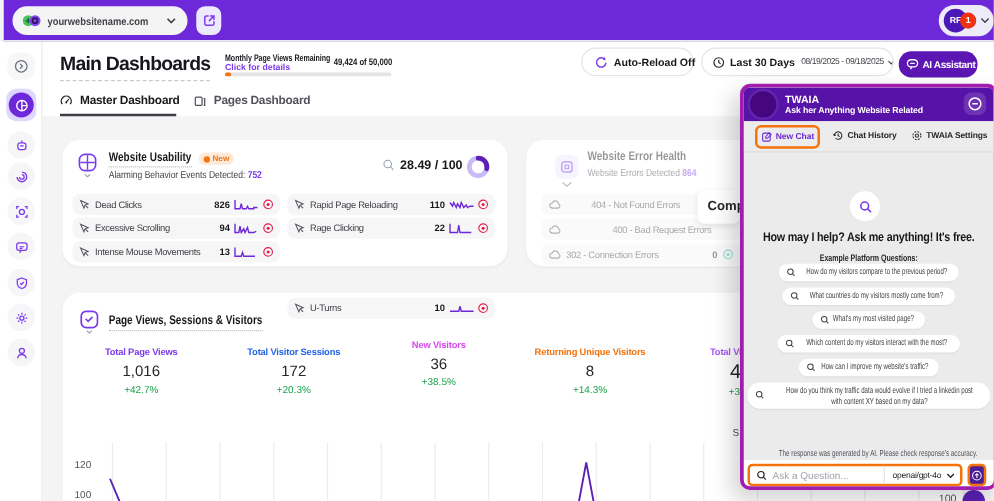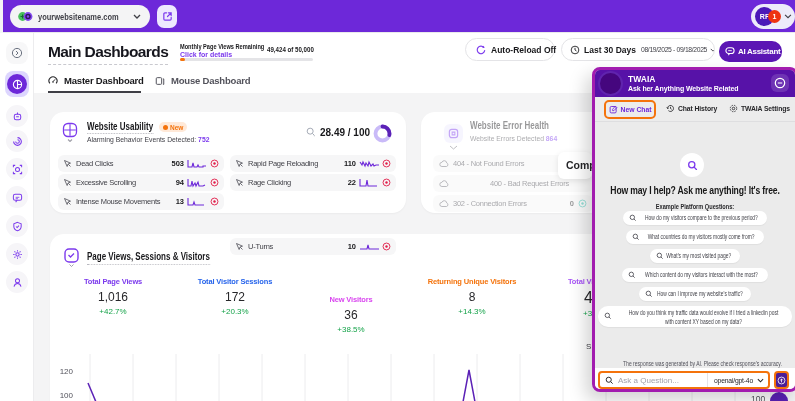--- a/index.html
+++ b/index.html
@@ -179,21 +179,21 @@
       <circle cx="6" cy="7.2" r="1" fill="#27272a"></circle>
     </svg>
   <span style="font-size:9.5px; font-weight:700; color:#18181b; margin-left:6px; letter-spacing:-0.2px;">Master Dashboard</span>
 </div>
 <div class="abs" style="left:48px; top:91px; width:93px; height:2px; background:#3f3f46; z-index:6;"></div>
 <div class="tab" style="left:155px; top:75px; z-index:6;">
   <svg width="10" height="10" viewBox="0 0 12 12">
       <rect x="1.5" y="2" width="6.5" height="8" rx="1.2" fill="none" stroke="#52525b" stroke-width="1.2"></rect>
       <path d="M9.5 3.5h1v6.5h-1" fill="none" stroke="#52525b" stroke-width="1.2"></path>
     </svg>
-  <span style="font-size:9.5px; font-weight:600; color:#52525b; margin-left:6px; letter-spacing:-0.2px;">Mouse Dashboard</span>
+  <span style="font-size:9.5px; font-weight:600; color:#52525b; margin-left:6px; letter-spacing:-0.2px;">Pages Dashboard</span>
 </div>
 
 <div class="card" style="left:50px; top:112px; width:356px; height:101px;"></div>
 <svg class="abs" style="left:62px; top:122px; z-index:2;" width="16" height="20" viewBox="0 0 16 20">
   <rect x="1.5" y="1.5" width="13" height="13" rx="4.5" fill="none" stroke="#7c3aed" stroke-width="1.3"></rect>
   <path d="M8 2.2v11.6M2.2 8h11.6" stroke="#7c3aed" stroke-width="1.1"></path>
   <path d="M6 17.5l2 2 2-2" fill="none" stroke="#a1a1aa" stroke-width="1.1"></path>
 </svg>
 <div class="abs" style="left:87px; top:121px; font-size:10px; font-weight:700; color:#18181b; border-bottom:1px dotted #b9b9c0; padding-bottom:1px; z-index:2; transform:scaleX(0.8); transform-origin:0 50%;">Website Usability</div>
 <div class="abs" style="left:159px; top:122px; height:10px; padding:0 4px; background:#ffe9d8; border-radius:5px; display:flex; align-items:center; z-index:2;">
@@ -212,21 +212,21 @@
   <circle cx="9.5" cy="9.5" r="7" fill="none" stroke="#5b21b6" stroke-width="3.8" stroke-dasharray="12.5 31.5" stroke-linecap="round" transform="rotate(-90 9.5 9.5)"></circle>
 </svg>
 
 <div id="rows1" class="abs" style="left:0; top:0; z-index:2;">
   <div class="mrow" style="left:58px; top:155px; width:166px;">
     <svg class="cur" width="9" height="9" viewBox="0 0 12 12" style="margin-left:5px">
         <path d="M2 2l3.5 8 1.2-3.3L10 5.5z" fill="none" stroke="#52525b" stroke-width="1.1"></path>
         <path d="M7 7l3 3" stroke="#52525b" stroke-width="1.1"></path>
       </svg>
     <span class="lbl">Dead Clicks</span>
-      <span class="val">503</span>
+      <span class="val">826</span>
     <svg width="20" height="11" viewBox="0 0 20 11" style="margin-left:3px">
         <path d="M1 2v7h4l1-4 1 4h3l1-2 1 2h4V8h3" fill="none" stroke="#6d28d9" stroke-width="1.1"></path>
       </svg>
     <svg width="9" height="9" viewBox="0 0 12 12" style="margin:0 5px 0 3px">
         <circle cx="6" cy="6" r="4.6" fill="none" stroke="#e11d48" stroke-width="1.2"></circle>
         <circle cx="6" cy="6" r="1.6" fill="#e11d48"></circle>
       </svg>
   </div>
   <div class="mrow" style="left:58px; top:174px; width:166px;">
     <svg class="cur" width="9" height="9" viewBox="0 0 12 12" style="margin-left:5px">
@@ -311,21 +311,21 @@
     <svg width="11" height="11" viewBox="0 0 12 12">
         <rect x="1.5" y="1.5" width="9" height="9" rx="2.5" fill="none" stroke="#7c3aed" stroke-width="1.3"></rect>
         <path d="M4.5 4.5h3v3h-3z" fill="none" stroke="#7c3aed" stroke-width="1.1"></path>
       </svg>
   </div>
   <svg style="position:absolute; left:28px; top:33px;" width="9" height="5" viewBox="0 0 9 5">
       <path d="M1 1l3.5 3 3.5-3" fill="none" stroke="#71717a" stroke-width="1"></path>
     </svg>
   <div style="position:absolute; left:49px; top:8px; font-size:10px; font-weight:700; color:#18181b; transform:scaleX(0.8); transform-origin:0 50%;">Website Error Health</div>
   <div style="position:absolute; left:49px; top:22px; font-size:8px; color:#3f3f46; transform:scaleX(0.85); transform-origin:0 50%;">Website Errors Detected <b style="color:#7c3aed;">864</b></div>
-  <div class="mrow" style="left:12px; top:43px; width:160px; background:#f4f4f5;">
+  <div class="mrow" style="left:12px; top:43px; width:160px; background:#f4f4f5;gap:20px;">
     <svg width="10" height="8" viewBox="0 0 12 9" style="margin-left:6px">
         <path d="M3.5 7.5a2.5 2.5 0 0 1 0-5 3 3 0 0 1 5.8.8A2.2 2.2 0 0 1 9 7.5z" fill="none" stroke="#52525b" stroke-width="1"></path>
       </svg>
     <span class="lbl">404 - Not Found Errors</span>
       <span class="val">864</span>
     <svg width="9" height="9" viewBox="0 0 12 12" style="margin:0 6px 0 4px">
         <circle cx="6" cy="6" r="4.6" fill="none" stroke="#e11d48" stroke-width="1.2"></circle>
         <circle cx="6" cy="6" r="1.6" fill="#e11d48"></circle>
       </svg>
   </div>
@@ -367,21 +367,21 @@
 <div class="statcol" style="left:48px; top:277px; z-index:2;">
     <div class="l" style="color:#7c3aed;">Total Page Views</div>
     <div class="v">1,016</div>
     <div class="p">+42.7%</div>
   </div>
 <div class="statcol" style="left:170px; top:277px; z-index:2;">
     <div class="l" style="color:#2563eb;">Total Visitor Sessions</div>
     <div class="v">172</div>
     <div class="p">+20.3%</div>
   </div>
-<div class="statcol" style="left:286px; top:295px; z-index:2;">
+<div class="statcol" style="left:286px; top:271px; z-index:2;">
     <div class="l" style="color:#d946ef;">New Visitors</div>
     <div class="v">36</div>
     <div class="p">+38.5%</div>
   </div>
 <div class="statcol" style="left:407px; top:277px; z-index:2;">
     <div class="l" style="color:#f4730c;">Returning Unique Visitors</div>
     <div class="v">8</div>
     <div class="p">+14.3%</div>
   </div>
 <div class="abs" style="left:568px; top:277px; font-size:7.5px; font-weight:700; color:#a855f7; letter-spacing:-0.15px; z-index:2;">Total Visitors</div>

